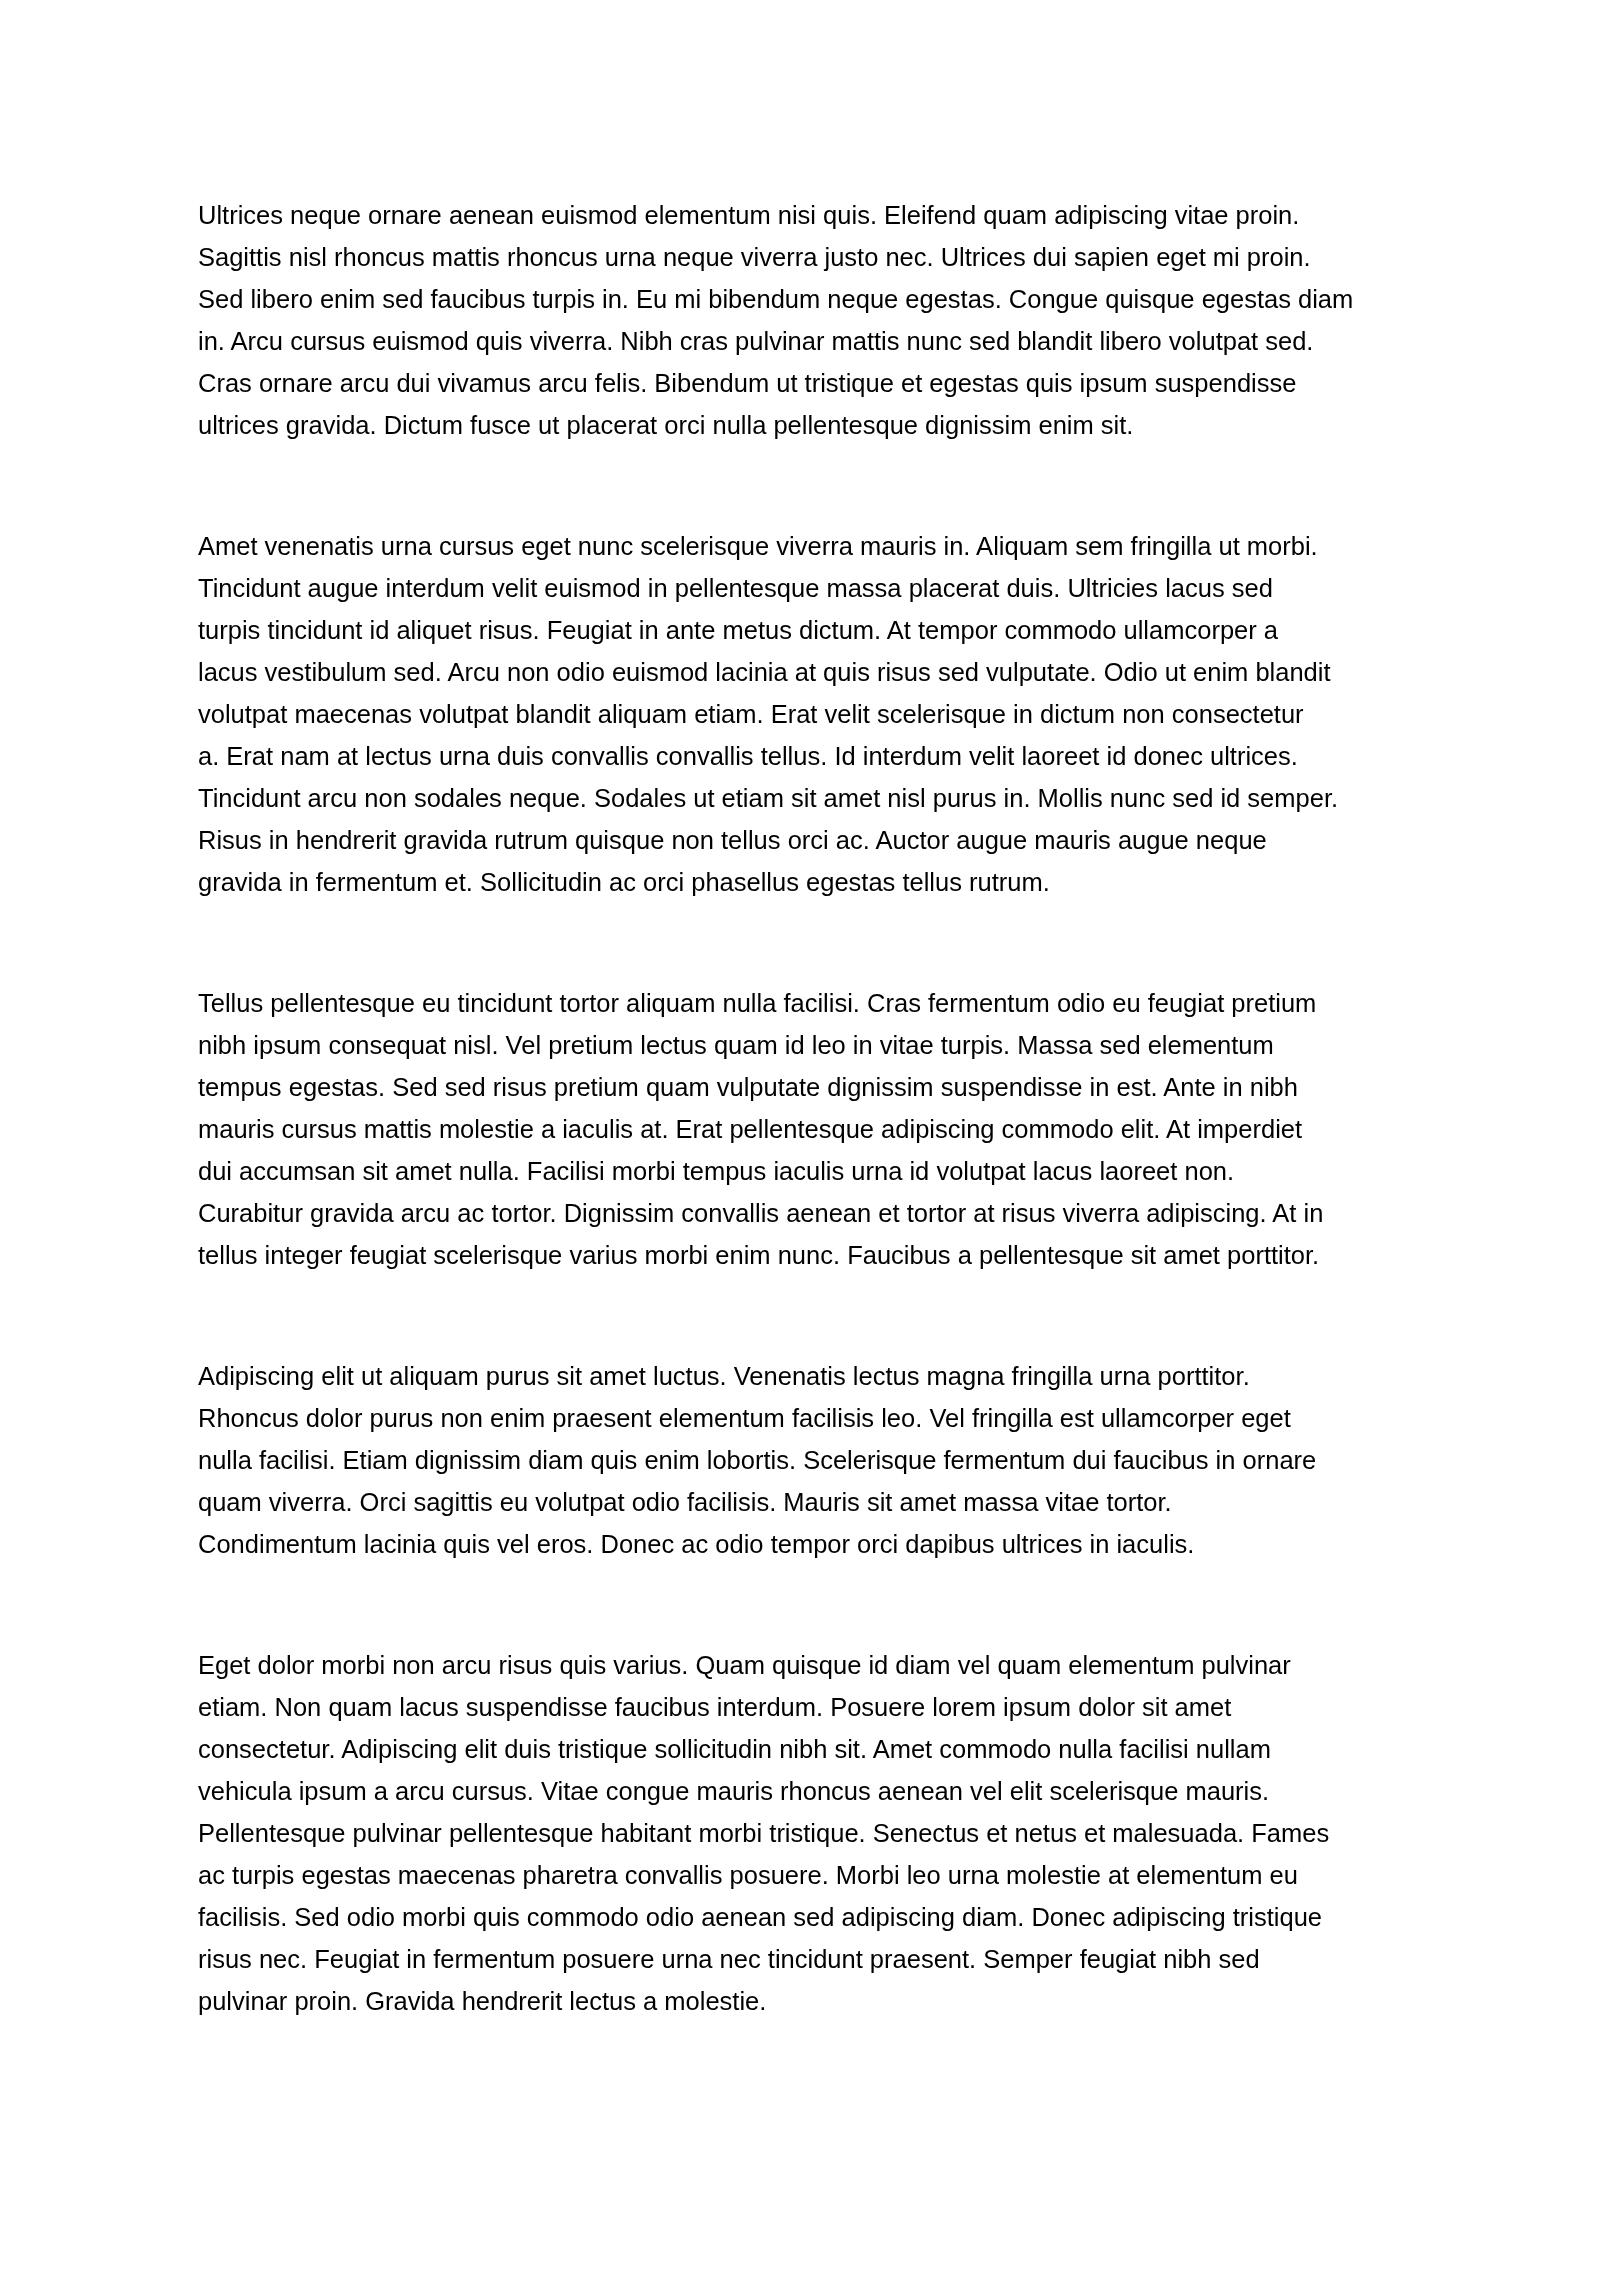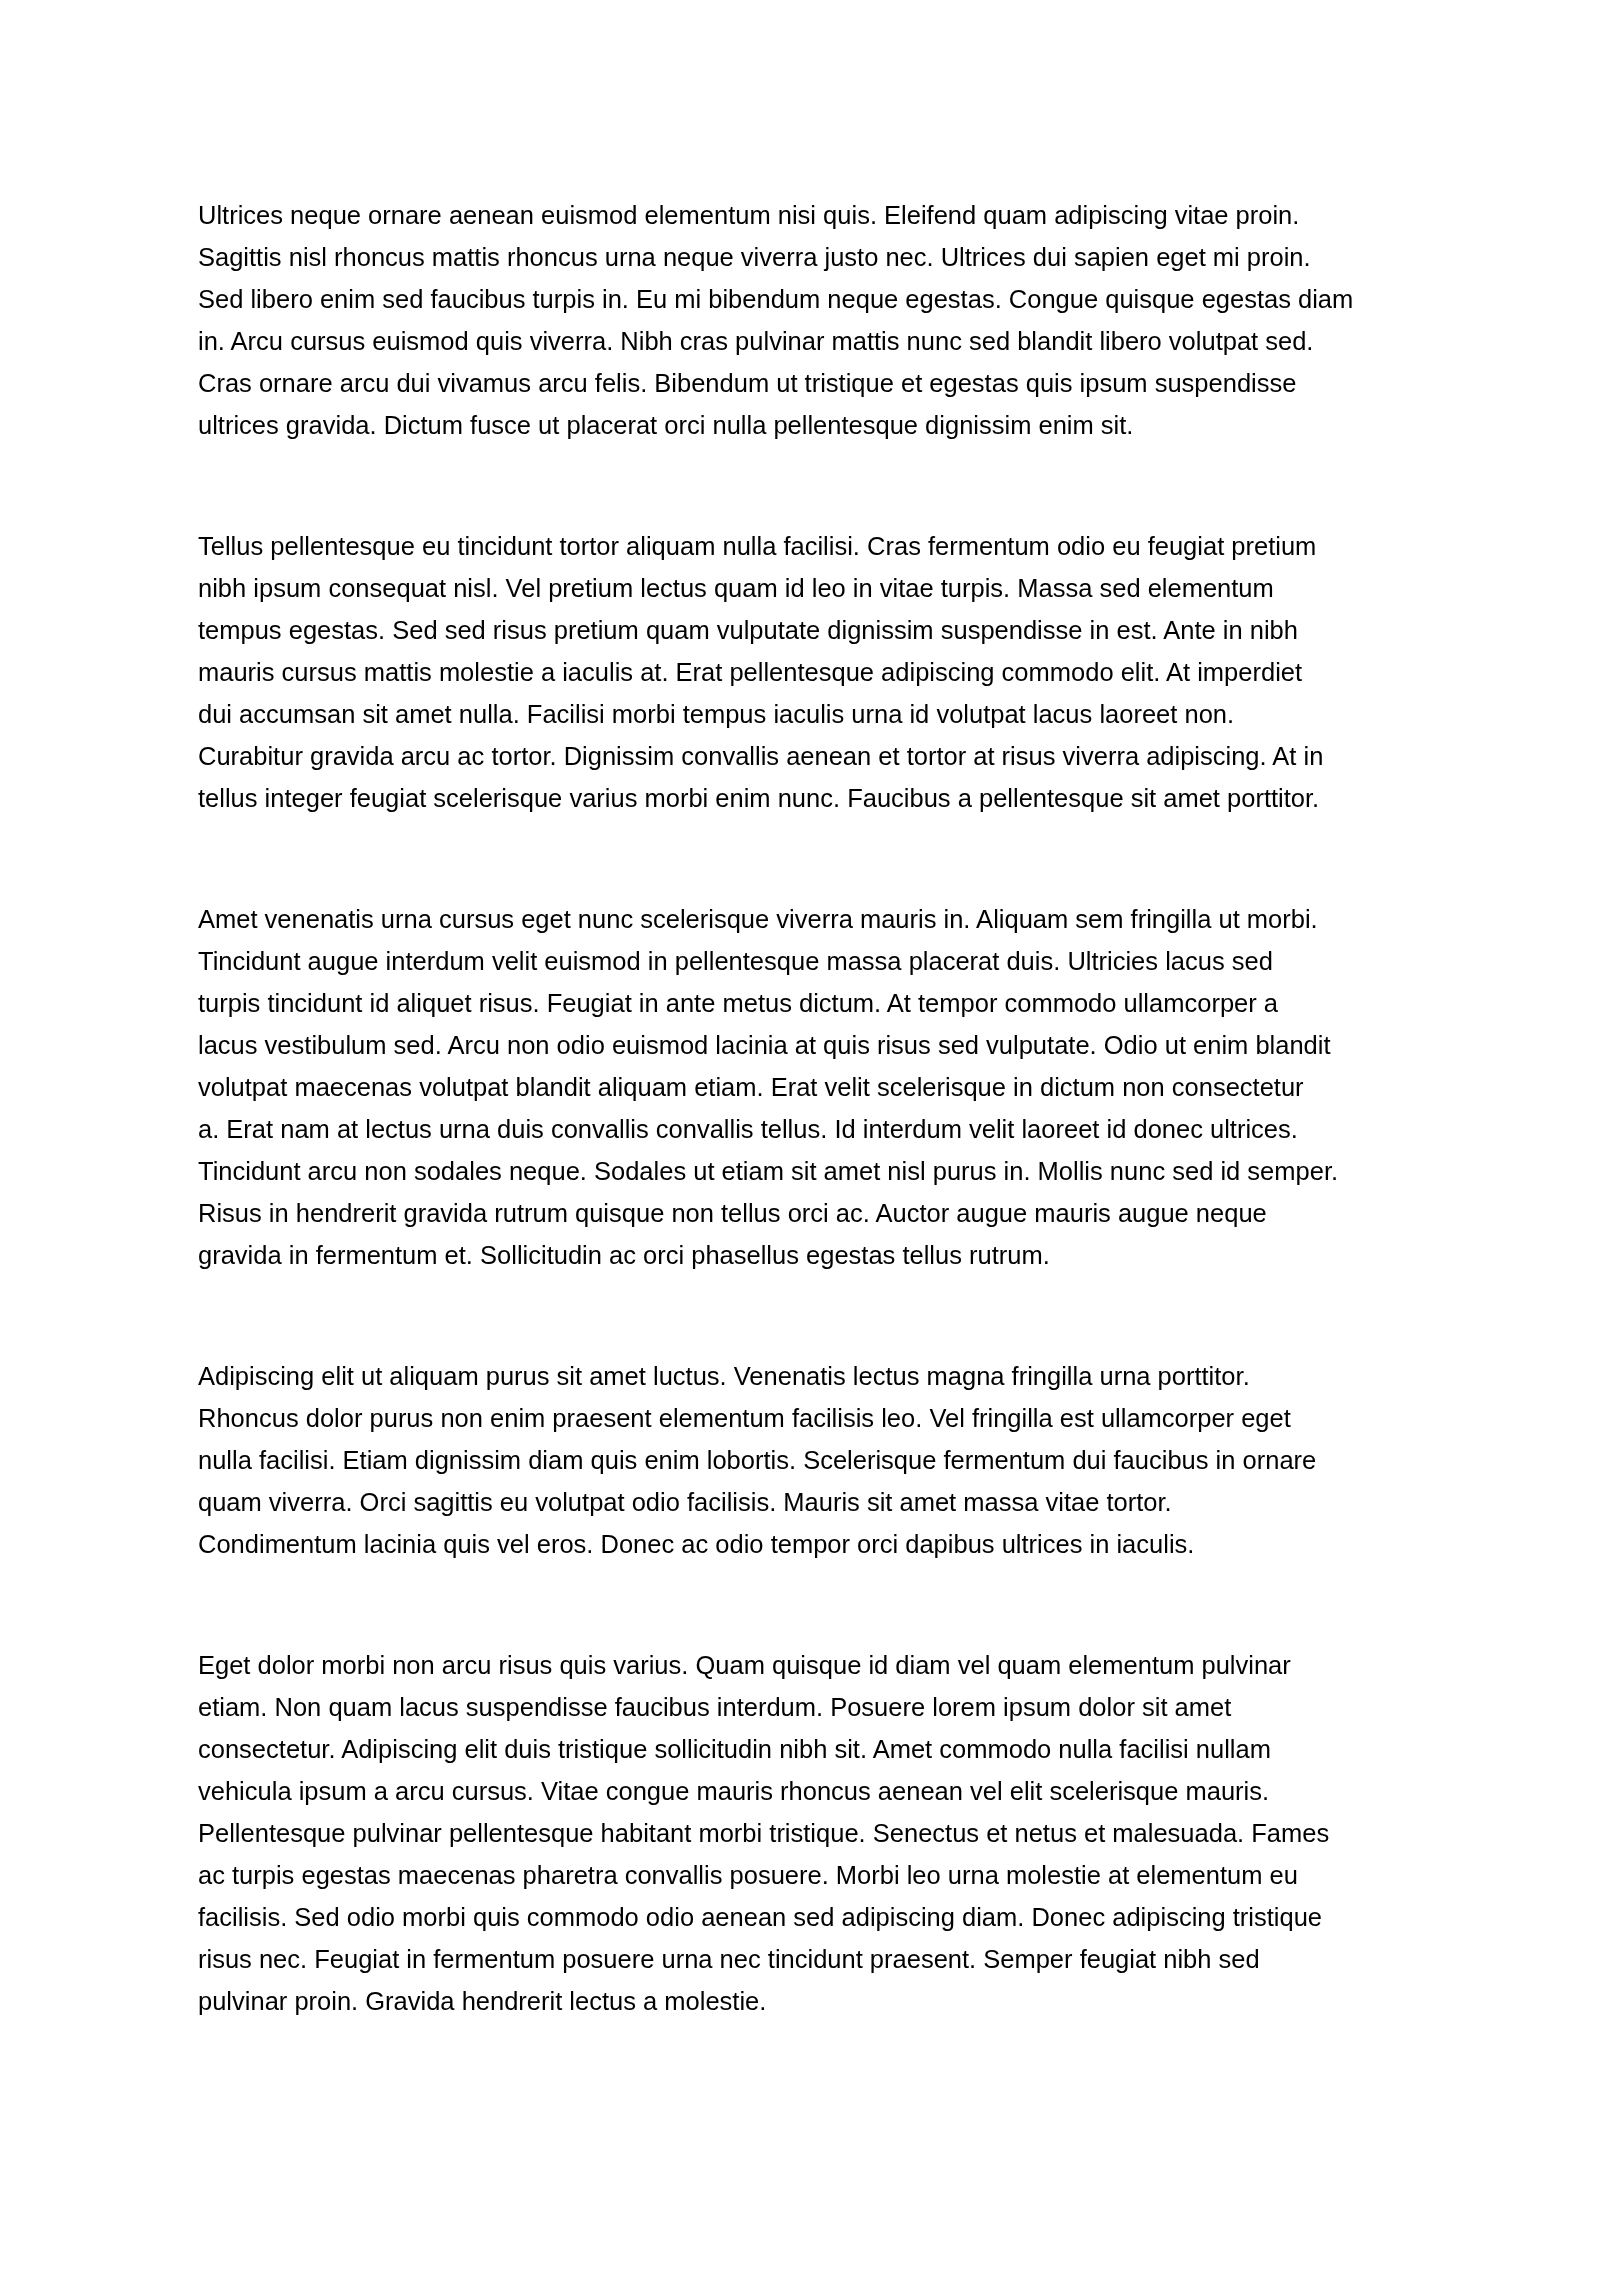--- a/index.html
+++ b/index.html
@@ -30,36 +30,36 @@
 </head>
 <body>
 
 <div class="page">
   <p class="para">Ultrices neque ornare aenean euismod elementum nisi quis. Eleifend quam adipiscing vitae proin.
 Sagittis nisl rhoncus mattis rhoncus urna neque viverra justo nec. Ultrices dui sapien eget mi proin.
 Sed libero enim sed faucibus turpis in. Eu mi bibendum neque egestas. Congue quisque egestas diam
 in. Arcu cursus euismod quis viverra. Nibh cras pulvinar mattis nunc sed blandit libero volutpat sed.
 Cras ornare arcu dui vivamus arcu felis. Bibendum ut tristique et egestas quis ipsum suspendisse
 ultrices gravida. Dictum fusce ut placerat orci nulla pellentesque dignissim enim sit.</p>
-  <p class="para">Tellus pellentesque eu tincidunt tortor aliquam nulla facilisi. Cras fermentum odio eu feugiat pretium
-nibh ipsum consequat nisl. Vel pretium lectus quam id leo in vitae turpis. Massa sed elementum
-tempus egestas. Sed sed risus pretium quam vulputate dignissim suspendisse in est. Ante in nibh
-mauris cursus mattis molestie a iaculis at. Erat pellentesque adipiscing commodo elit. At imperdiet
-dui accumsan sit amet nulla. Facilisi morbi tempus iaculis urna id volutpat lacus laoreet non.
-Curabitur gravida arcu ac tortor. Dignissim convallis aenean et tortor at risus viverra adipiscing. At in
-tellus integer feugiat scelerisque varius morbi enim nunc. Faucibus a pellentesque sit amet porttitor.</p>
   <p class="para">Amet venenatis urna cursus eget nunc scelerisque viverra mauris in. Aliquam sem fringilla ut morbi.
 Tincidunt augue interdum velit euismod in pellentesque massa placerat duis. Ultricies lacus sed
 turpis tincidunt id aliquet risus. Feugiat in ante metus dictum. At tempor commodo ullamcorper a
 lacus vestibulum sed. Arcu non odio euismod lacinia at quis risus sed vulputate. Odio ut enim blandit
 volutpat maecenas volutpat blandit aliquam etiam. Erat velit scelerisque in dictum non consectetur
 a. Erat nam at lectus urna duis convallis convallis tellus. Id interdum velit laoreet id donec ultrices.
 Tincidunt arcu non sodales neque. Sodales ut etiam sit amet nisl purus in. Mollis nunc sed id semper.
 Risus in hendrerit gravida rutrum quisque non tellus orci ac. Auctor augue mauris augue neque
 gravida in fermentum et. Sollicitudin ac orci phasellus egestas tellus rutrum.</p>
+  <p class="para">Tellus pellentesque eu tincidunt tortor aliquam nulla facilisi. Cras fermentum odio eu feugiat pretium
+nibh ipsum consequat nisl. Vel pretium lectus quam id leo in vitae turpis. Massa sed elementum
+tempus egestas. Sed sed risus pretium quam vulputate dignissim suspendisse in est. Ante in nibh
+mauris cursus mattis molestie a iaculis at. Erat pellentesque adipiscing commodo elit. At imperdiet
+dui accumsan sit amet nulla. Facilisi morbi tempus iaculis urna id volutpat lacus laoreet non.
+Curabitur gravida arcu ac tortor. Dignissim convallis aenean et tortor at risus viverra adipiscing. At in
+tellus integer feugiat scelerisque varius morbi enim nunc. Faucibus a pellentesque sit amet porttitor.</p>
   <p class="para">Adipiscing elit ut aliquam purus sit amet luctus. Venenatis lectus magna fringilla urna porttitor.
 Rhoncus dolor purus non enim praesent elementum facilisis leo. Vel fringilla est ullamcorper eget
 nulla facilisi. Etiam dignissim diam quis enim lobortis. Scelerisque fermentum dui faucibus in ornare
 quam viverra. Orci sagittis eu volutpat odio facilisis. Mauris sit amet massa vitae tortor.
 Condimentum lacinia quis vel eros. Donec ac odio tempor orci dapibus ultrices in iaculis.</p>
   <p class="para">Eget dolor morbi non arcu risus quis varius. Quam quisque id diam vel quam elementum pulvinar
 etiam. Non quam lacus suspendisse faucibus interdum. Posuere lorem ipsum dolor sit amet
 consectetur. Adipiscing elit duis tristique sollicitudin nibh sit. Amet commodo nulla facilisi nullam
 vehicula ipsum a arcu cursus. Vitae congue mauris rhoncus aenean vel elit scelerisque mauris.
 Pellentesque pulvinar pellentesque habitant morbi tristique. Senectus et netus et malesuada. Fames

